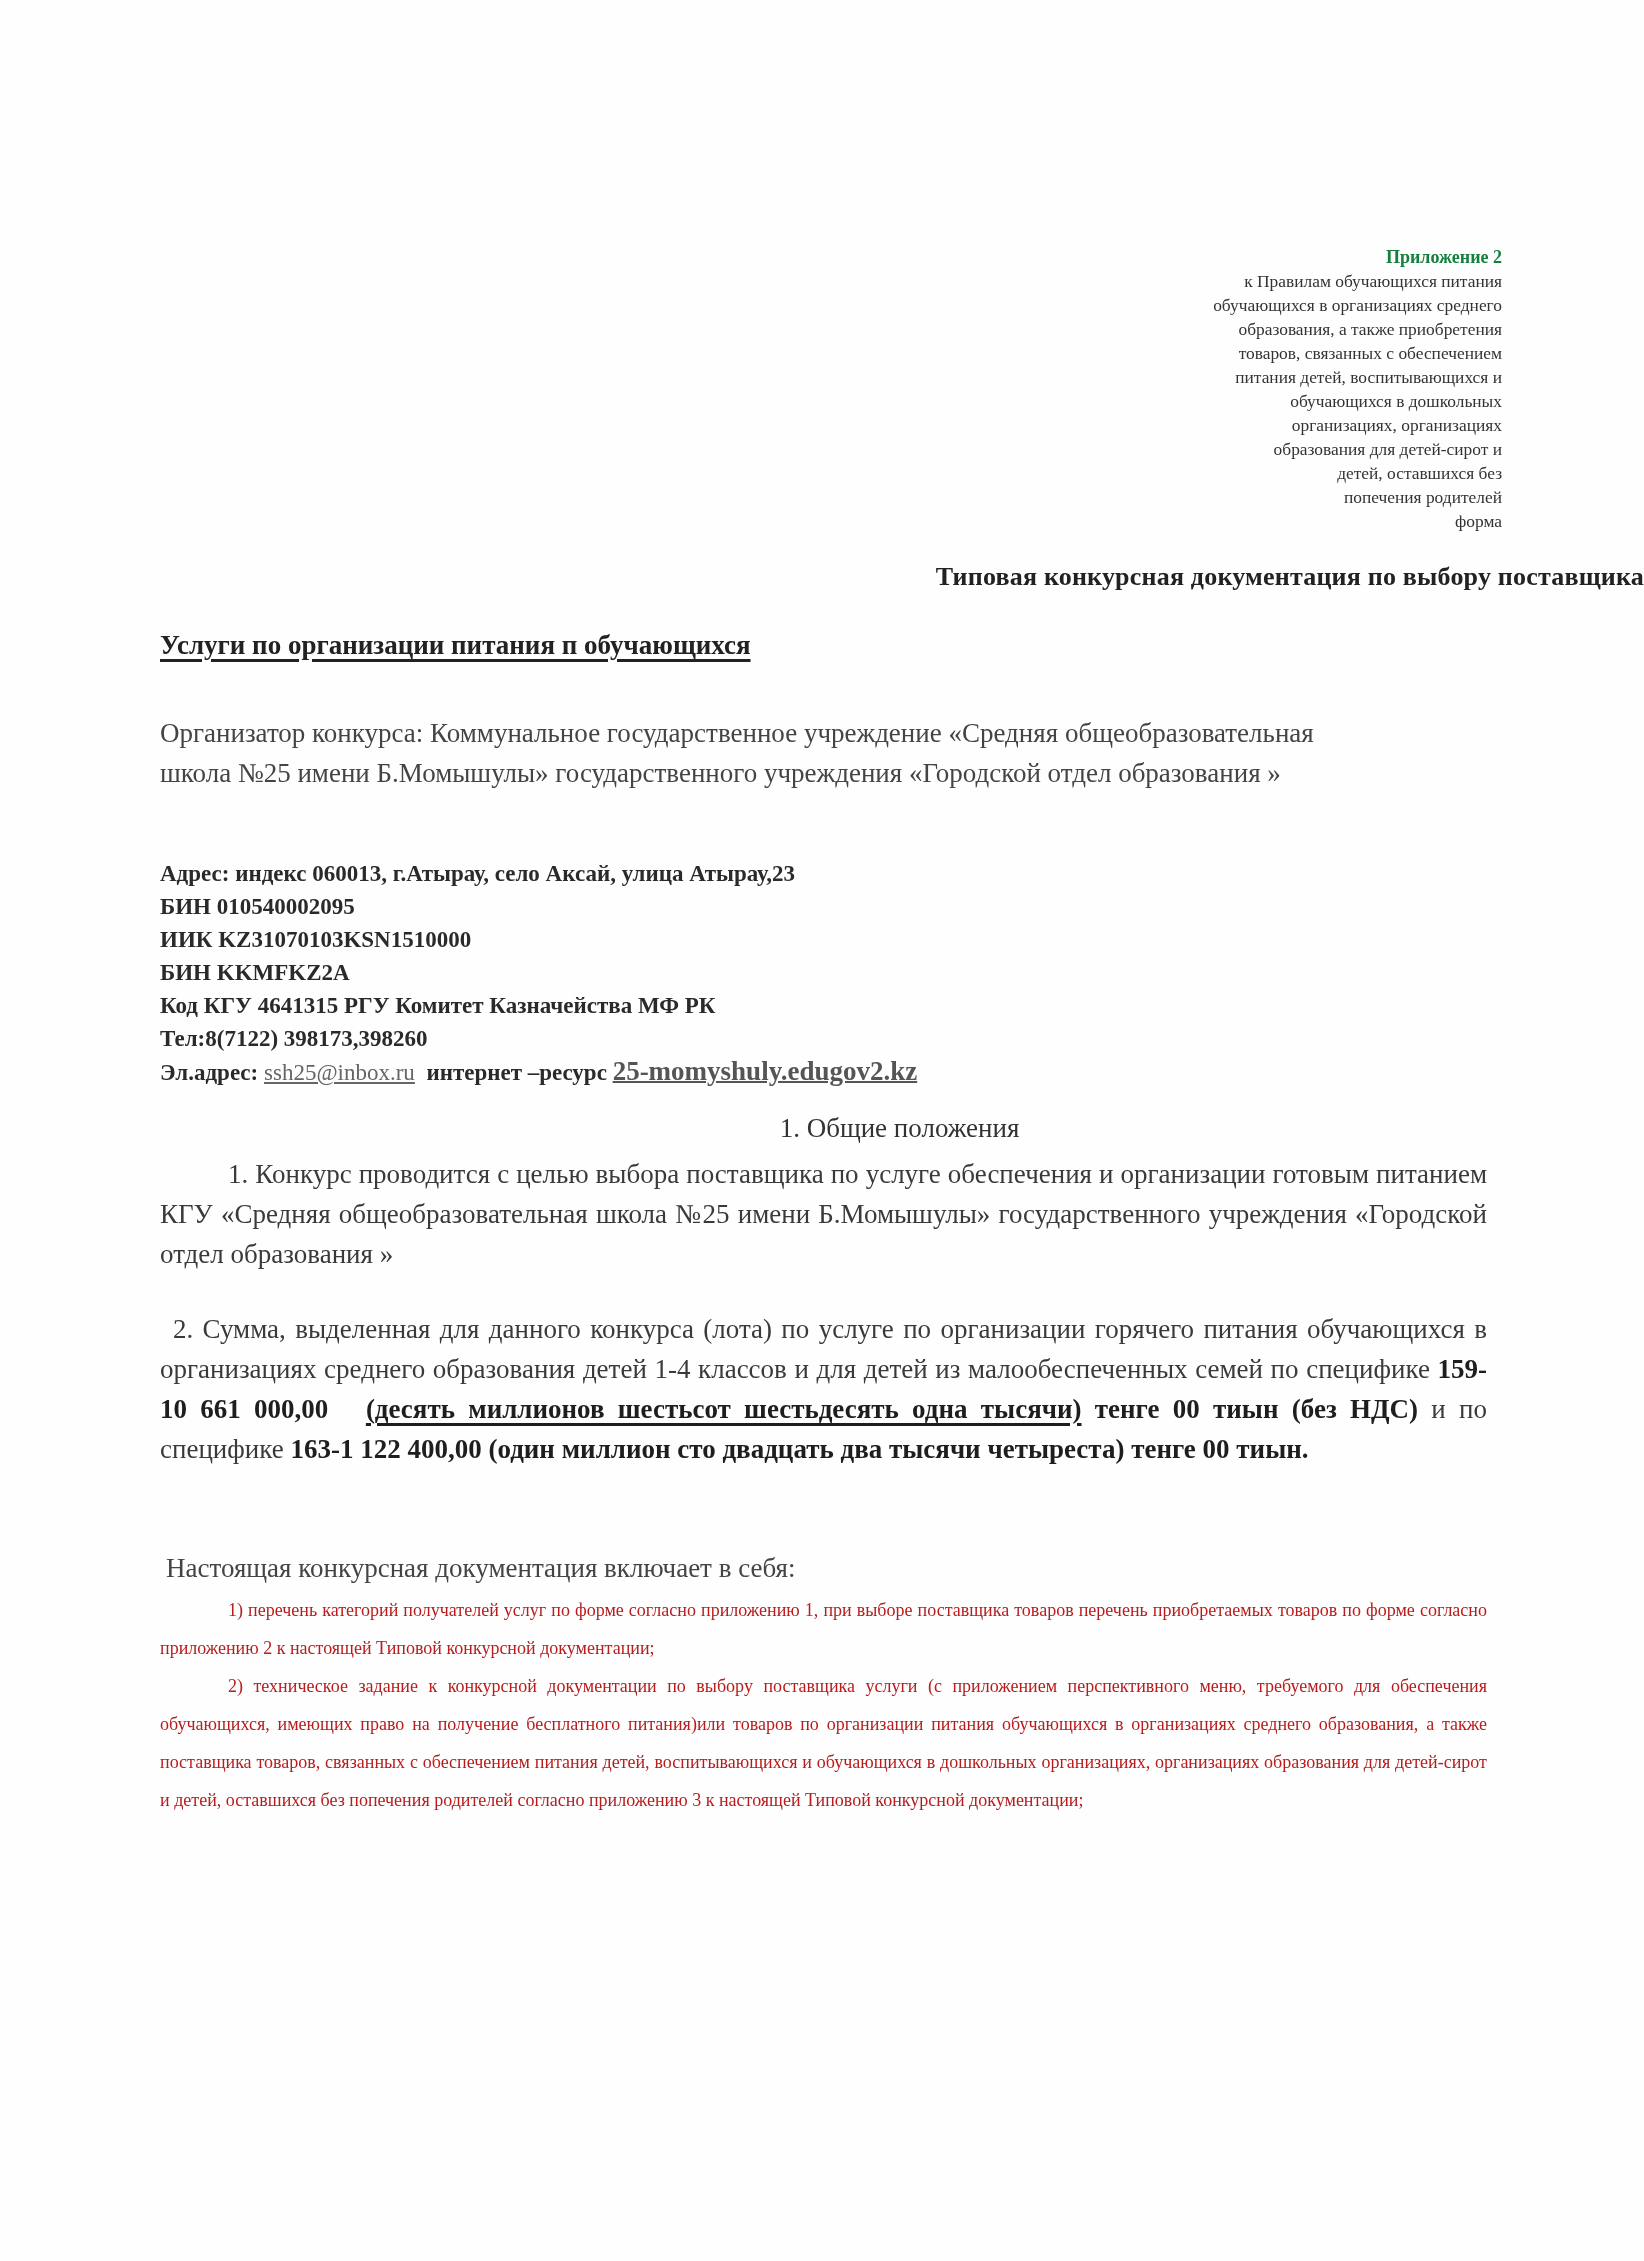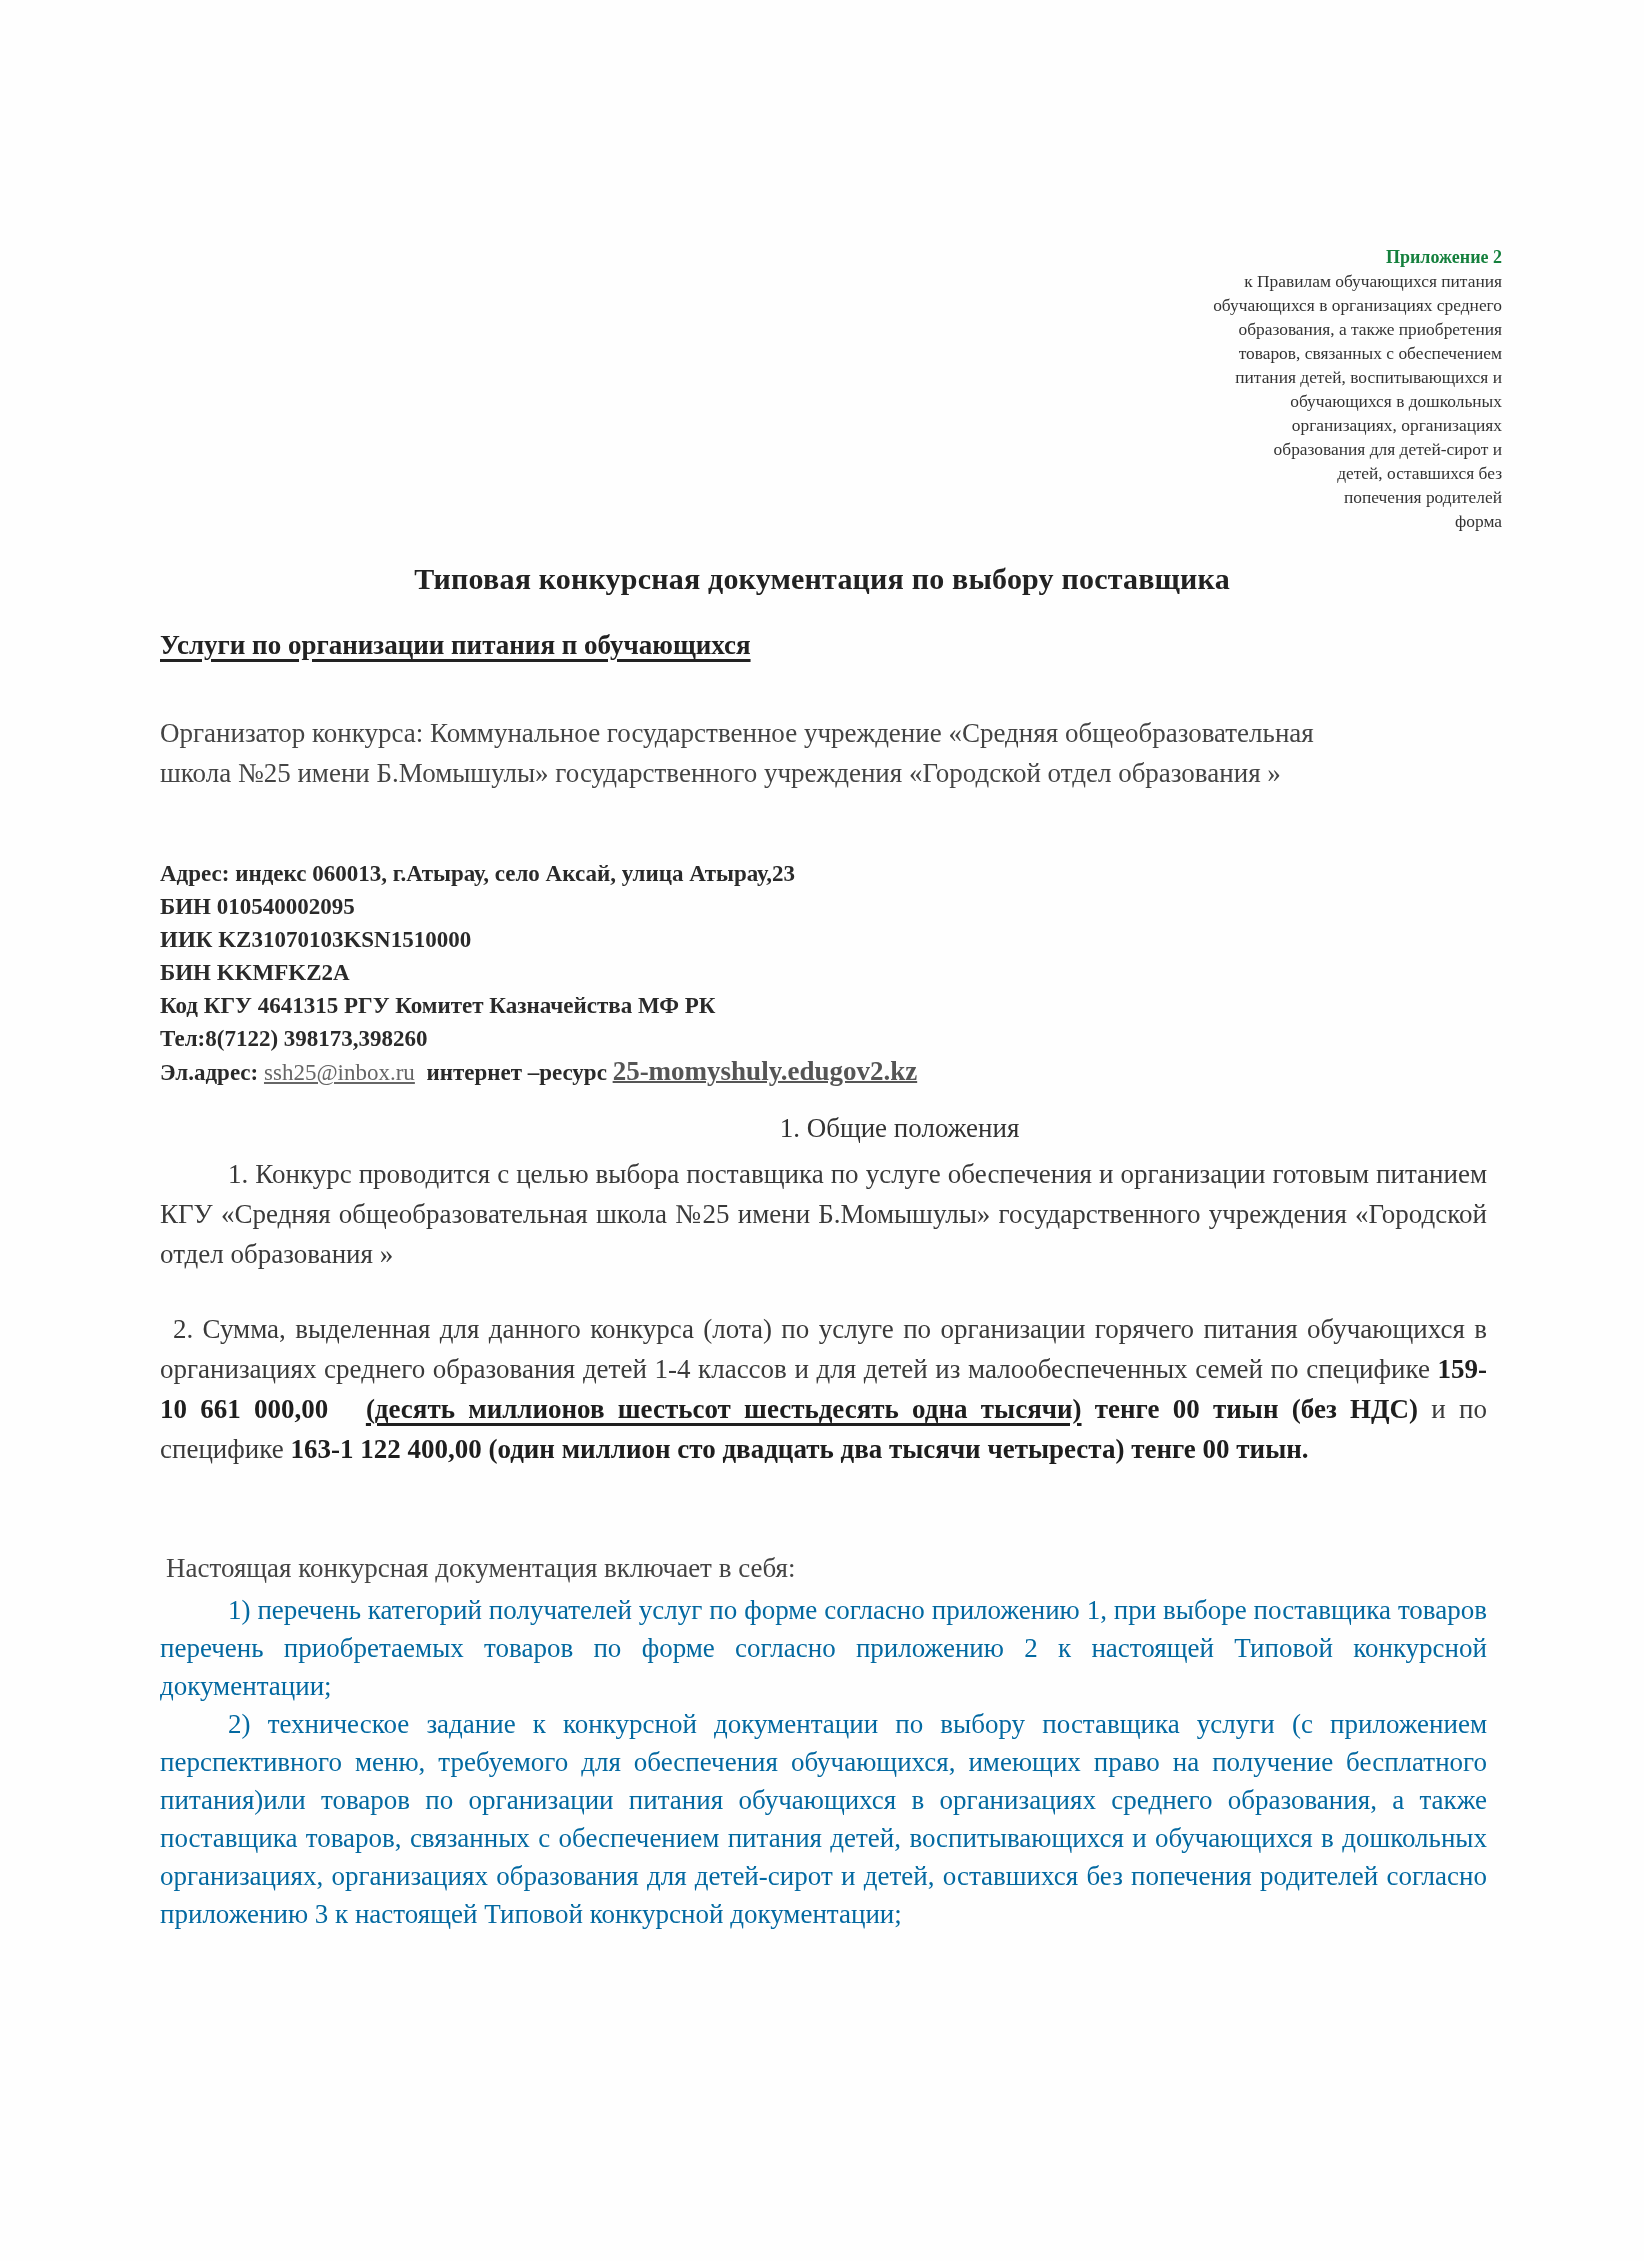--- a/index.html
+++ b/index.html
@@ -4,22 +4,22 @@
 <style>
   html, body { margin: 0; padding: 0; background: #ffffff; }
   body { width: 1644px; height: 2261px; position: relative; overflow: hidden;
          font-family: "Liberation Serif", "DejaVu Serif", serif; color: #2a2a2a; }
   .page { position: absolute; left: 0; top: 0; width: 1644px; height: 2261px; background: #fefefe; }
 
   .appendix { position: absolute; right: 142px; top: 245px; width: 399px; text-align: right;
               font-size: 17.4px; line-height: 24px; color: #333; }
   .appendix .app-title { font-weight: bold; font-size: 18px; color: #15803d; }
 
-  .doc-title { position: absolute; left: 0; width: 1644px; top: 562px; text-align: center;
-               font-weight: bold; font-size: 30px; letter-spacing: 0.2px; color: #222; }
+  .doc-title { position: absolute; left: 0; width: 1644px; top: 562px; text-align: right;
+               font-weight: bold; font-size: 26px; letter-spacing: 0.2px; color: #222; }
 
   .subject { position: absolute; left: 160px; top: 630px; font-weight: bold; font-size: 27px;
              text-decoration: underline; text-decoration-thickness: 2.6px; text-underline-offset: 5.2px; color: #222; }
 
   .organizer { position: absolute; left: 160px; top: 713px; width: 1224px; font-size: 27px;
                line-height: 40px; color: #444; }
 
   .requisites { position: absolute; left: 160px; top: 857px; font-size: 23px; line-height: 33px;
                 font-weight: bold; color: #2a2a2a; }
   .requisites .req-line { white-space: nowrap; }
@@ -31,22 +31,22 @@
 
   .para { position: absolute; left: 160px; width: 1327px; font-size: 27px; line-height: 40px;
           text-align: justify; color: #3a3a3a; }
   .p1 { top: 1154px; text-indent: 68px; }
   .p2 { top: 1309px; text-indent: 13px; }
   .p2 b { color: #1e1e1e; }
   .p2 .u { text-decoration: underline; text-decoration-thickness: 2.6px; text-underline-offset: 4.5px; margin-left: 11px; }
 
   .intro { position: absolute; left: 166px; top: 1553px; font-size: 27px; color: #444; }
 
-  .list { position: absolute; left: 160px; top: 1591px; width: 1327px; font-size: 27px;
-          line-height: 38px; text-align: justify; color: #0369a1; }
+  .list { position: absolute; left: 160px; top: 1591px; width: 1327px; font-size: 18px;
+          line-height: 38px; text-align: justify; color: #b91c1c; }
   .list .item { text-indent: 68px; margin: 0; }
 </style>
 </head>
 <body>
 
 <div class="page">
 
   <div class="appendix">
     <div class="app-title">Приложение 2</div>
     <div>к Правилам обучающихся питания</div>

